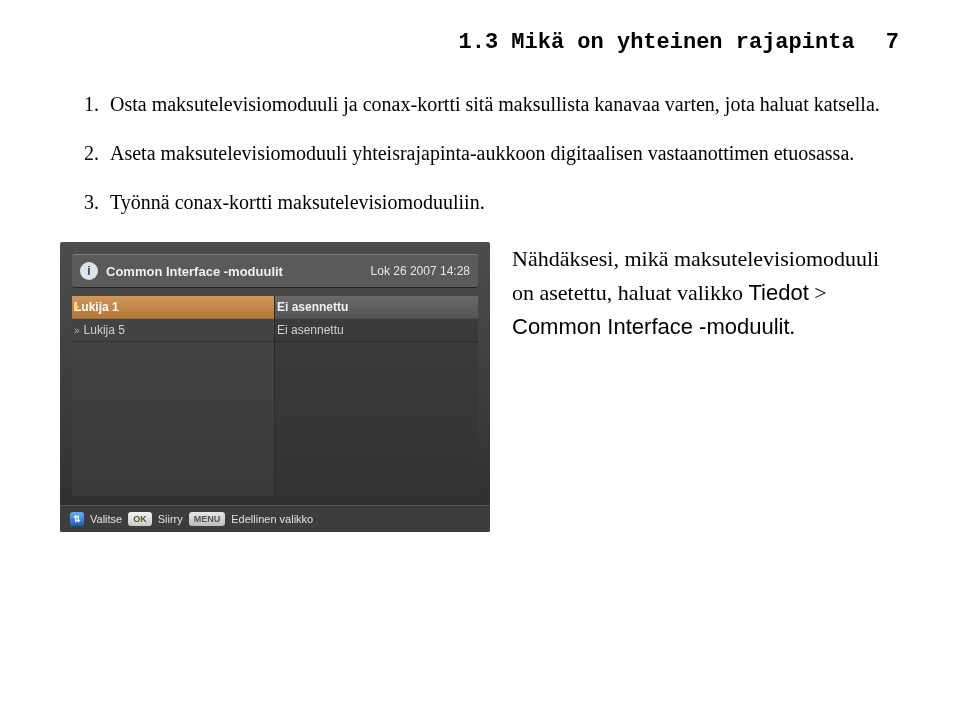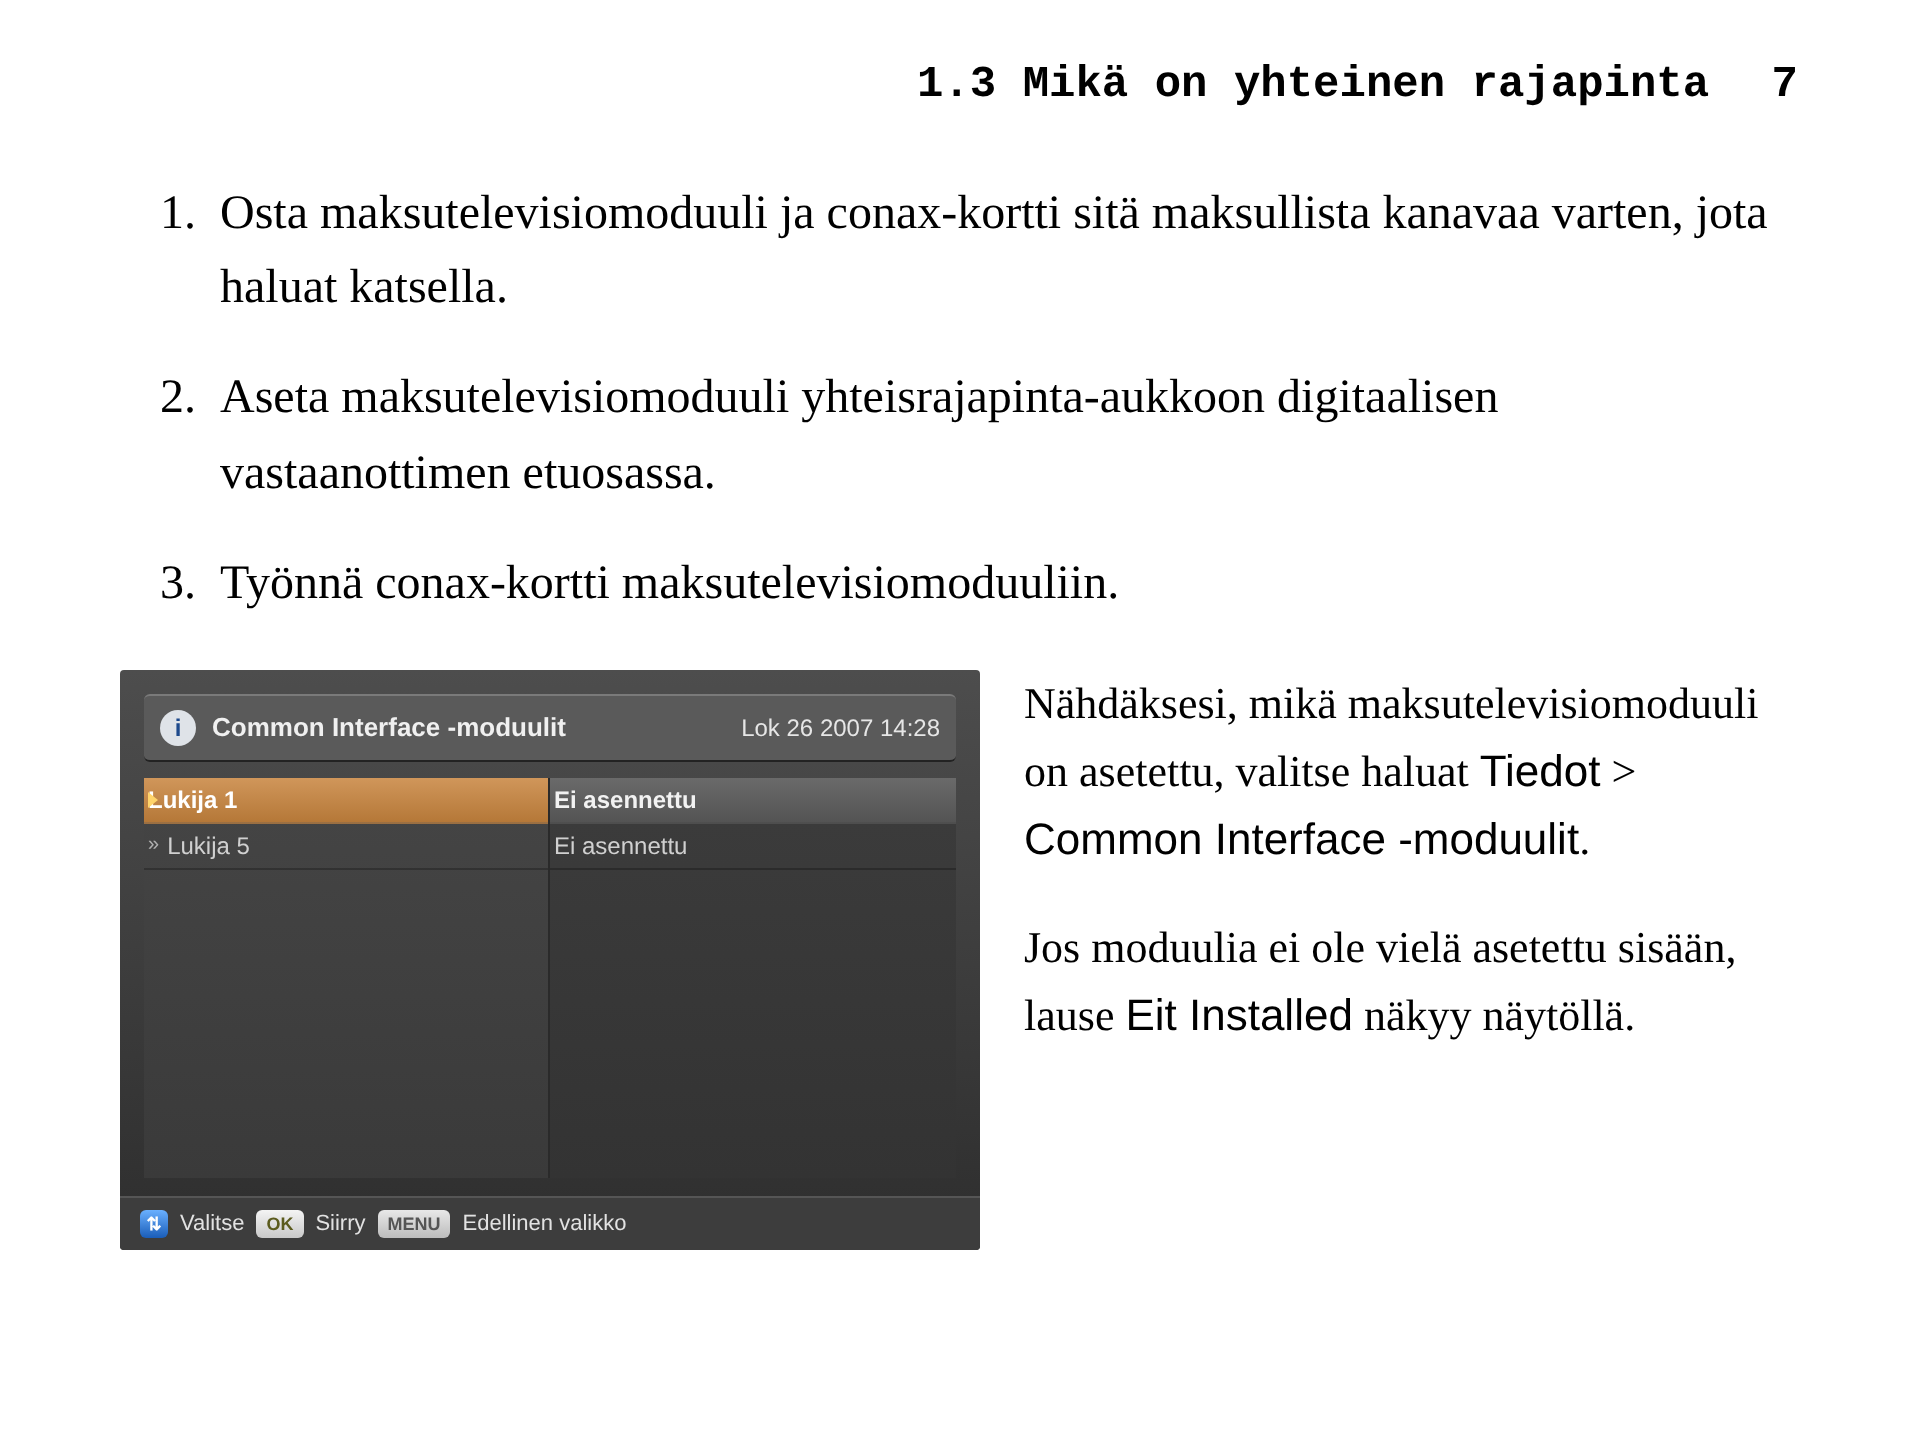--- a/index.html
+++ b/index.html
@@ -24,21 +24,21 @@
   }
   .header .section-num,
   .header .section-title,
   .header .page-num {
     display: inline;
   }
   .header .page-num {
     margin-left: 18px;
   }
   ol.steps {
-    font-size: 24px;
+    font-size: 20px;
     line-height: 1.55;
     padding-left: 44px;
     margin: 0 0 24px 0;
   }
   ol.steps li {
     margin-bottom: 18px;
     padding-left: 6px;
   }
   .content-row {
     display: flex;
@@ -249,20 +249,17 @@
         <span>Valitse</span>
         <span class="key key-ok">OK</span>
         <span>Siirry</span>
         <span class="key key-menu">MENU</span>
         <span>Edellinen valikko</span>
       </div>
     </div>
 
     <div class="side-text">
       <p>
-        <span>Nähdäksesi, mikä maksutelevisiomoduuli on asetettu, valitse haluat </span><span class="sans">Tiedot</span><span> &gt; </span><span class="sans">Common Interface -moduulit</span><span>.</span>
-      </p>
-      <p>
-        <span>Jos moduulia ei ole vielä asetettu sisään, lause </span><span class="sans">Eit Installed</span><span> näkyy näytöllä.</span>
+        <span>Nähdäksesi, mikä maksutelevisiomoduuli on asetettu, haluat valikko </span><span class="sans">Tiedot</span><span> &gt; </span><span class="sans">Common Interface -moduulit</span><span>.</span>
       </p>
     </div>
   </div>
 </div>
 
 </body></html>

